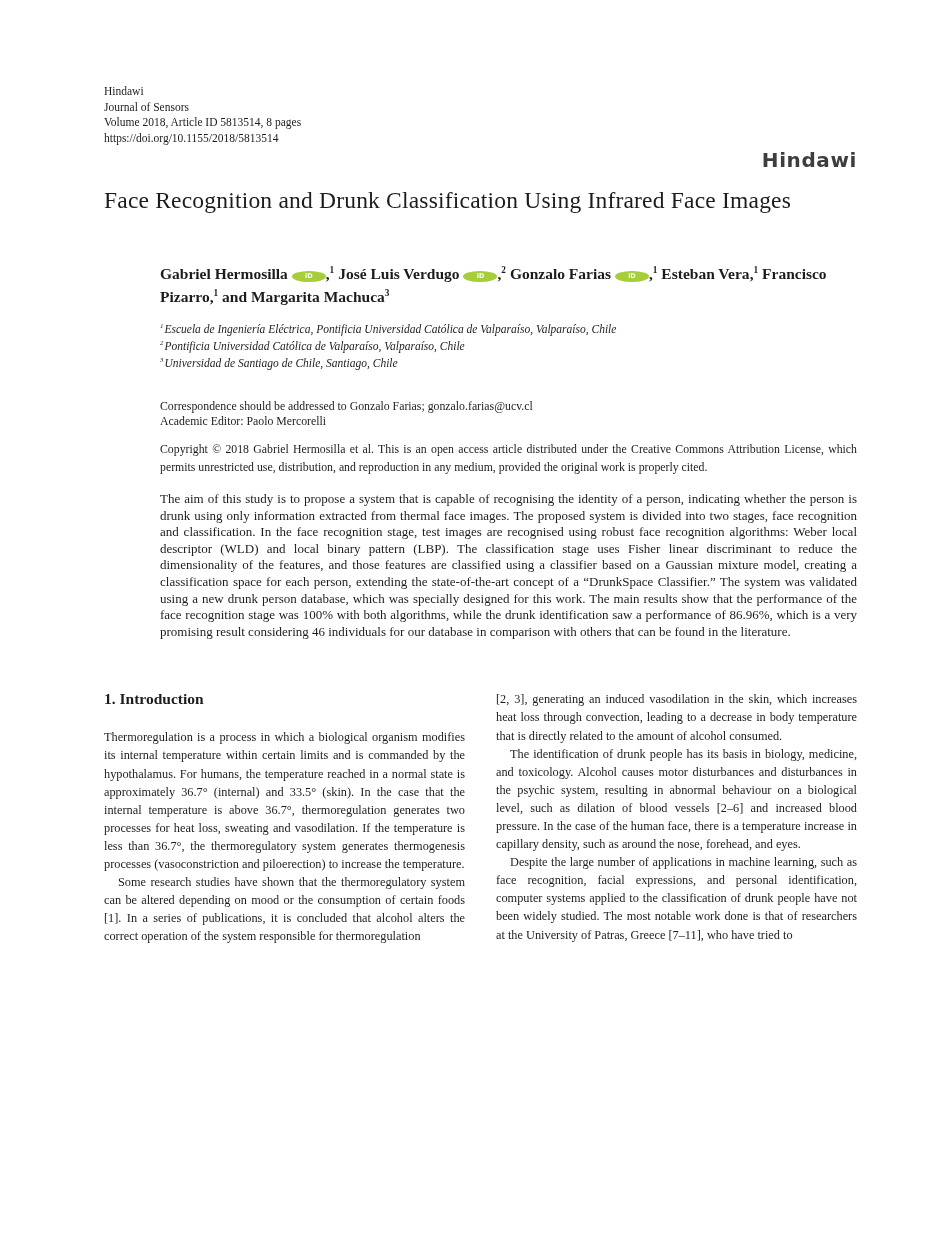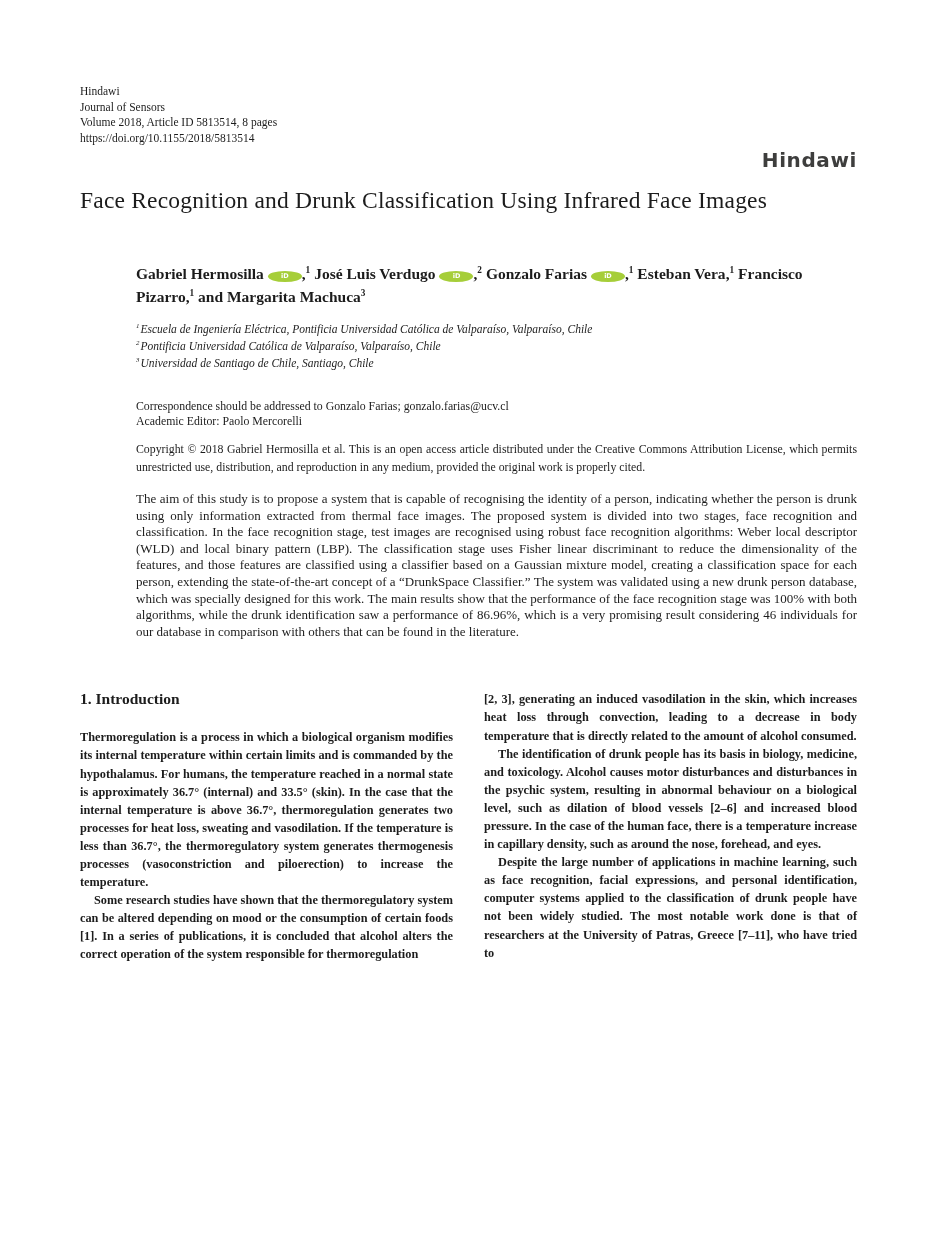--- a/index.html
+++ b/index.html
@@ -2,21 +2,21 @@
 <html lang="en"><head>
 <meta charset="utf-8">
 <style>
   * { margin:0; padding:0; box-sizing:border-box; }
   html,body { background:#ffffff; }
   body {
     width:933px; height:1244px; position:relative; overflow:hidden;
     font-family:"Liberation Serif", serif; color:#1c1c1c;
     -webkit-font-smoothing:antialiased;
   }
-  .page { padding:84px 76px 0 80px; }
+  .page { padding:84px 76px 0 104px; }
 
   
   .header-meta { font-size:11.5px; line-height:15.5px; }
   .logo {
     text-align:right; margin-top:2px;
     font-family:"DejaVu Sans", sans-serif; font-size:20px; font-weight:600;
     color:#3e3e3d; letter-spacing:0.6px;
   }
 
   .article-kind { font-style:italic; font-size:21.5px; margin-top:44px; }
@@ -39,21 +39,21 @@
   .affils sup { font-size:60%; vertical-align:super; line-height:0; margin-right:1px; }
   .correspondence { margin-top:27px; font-size:11.8px; }
   .editor { font-size:11.8px; }
   .copyright { margin-top:12px; font-size:11.8px; line-height:17.5px; text-align:justify; max-width:721px; }
   .abstract { margin-top:15px; font-size:13px; line-height:16.6px; text-align:justify; max-width:721px; }
 
   
   .body-cols { display:flex; gap:31px; margin-top:50px; }
   .col { flex:1 1 0; min-width:0; }
   .sec-heading { font-size:15.5px; font-weight:bold; margin-bottom:20px; }
-  .para { font-size:12.3px; line-height:18.1px; text-align:justify; hyphens:auto;font-weight:bold; -webkit-hyphens:auto; }
+  .para { font-size:12.3px; line-height:18.1px; text-align:justify; hyphens:auto; -webkit-hyphens:auto; }
   .para.indent { text-indent:14px; }
 </style>
 </head>
 <body>
 
 <div class="page">
 
   <div class="header-meta">
     <div>Hindawi</div>
     <div>Journal of Sensors</div>

